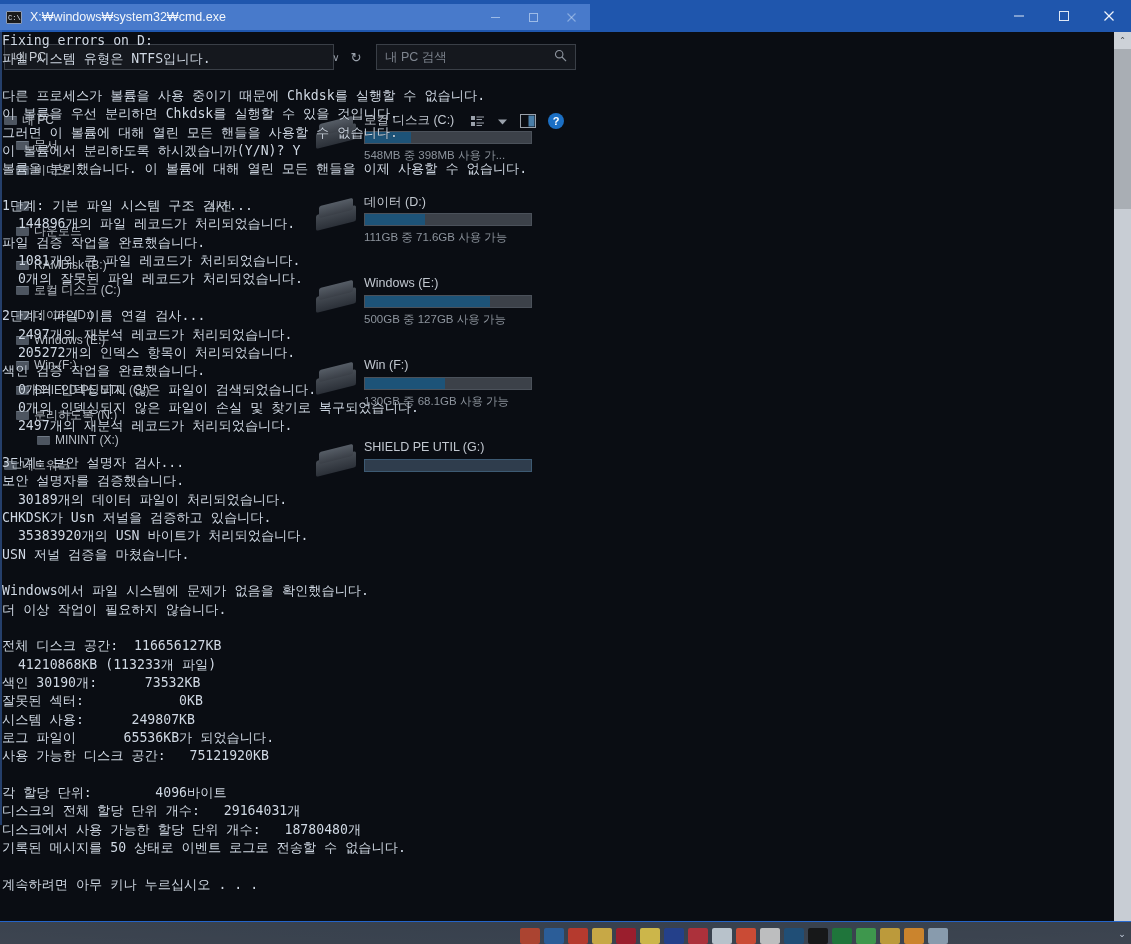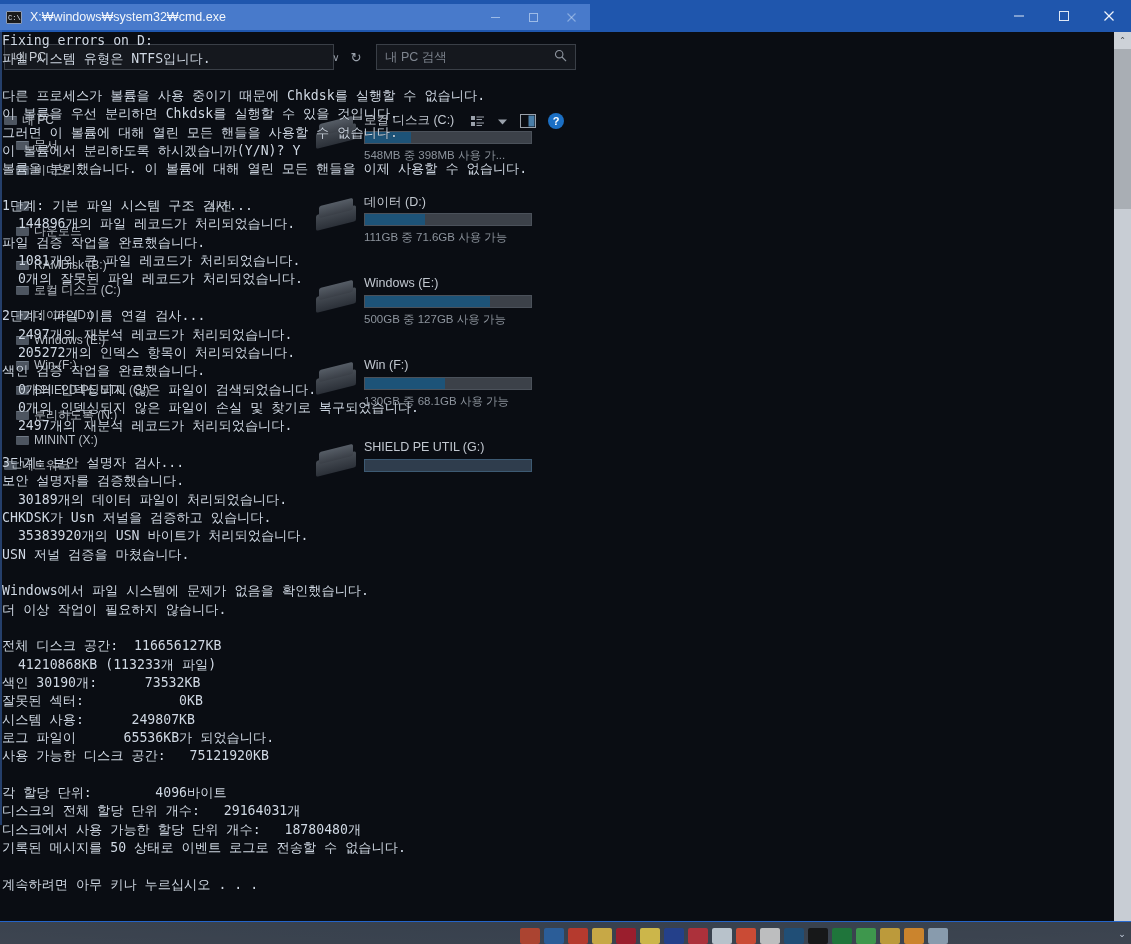--- a/index.html
+++ b/index.html
@@ -357,21 +357,21 @@
           <span>Win (F:)</span>
         </div>
         <div class="nav-item indent" style="margin-bottom: 5px;">
           <span class="nav-ico"></span>
           <span>SHIELD PE UTIL (G:)</span>
         </div>
         <div class="nav-item indent" style="margin-bottom: 5px;">
           <span class="nav-ico"></span>
           <span>분리하도록 (N:)</span>
         </div>
-        <div class="nav-item indent" style="margin-bottom: 5px;">
+        <div class="nav-item indent" style="margin-bottom: 5px; margin-left: 21px;">
           <span class="nav-ico"></span>
           <span>MININT (X:)</span>
         </div>
         <div class="nav-item" style="margin-bottom: 5px;">
           <span class="nav-ico"></span>
           <span>네트워크</span>
         </div>
       </div>
 
     <div id="explorer-content">

